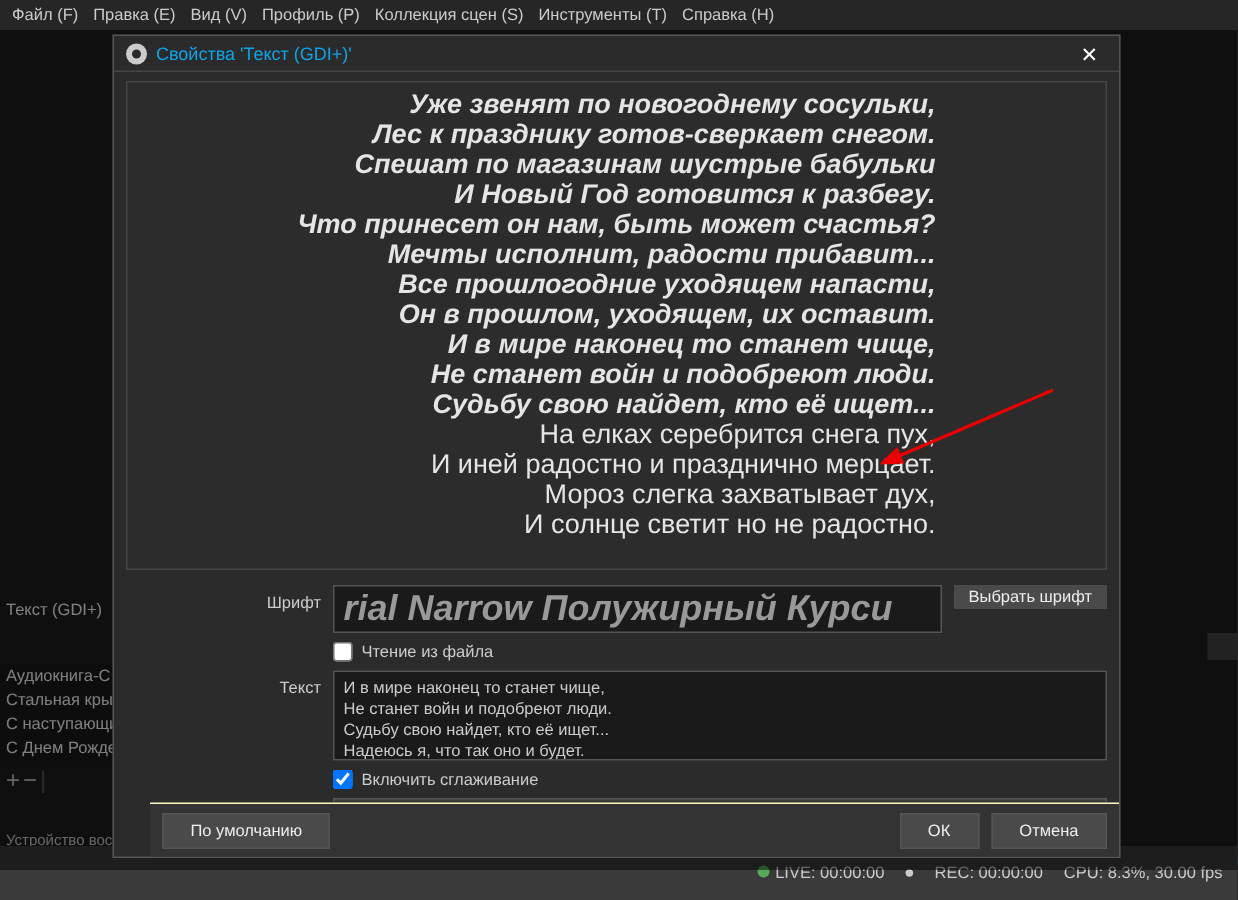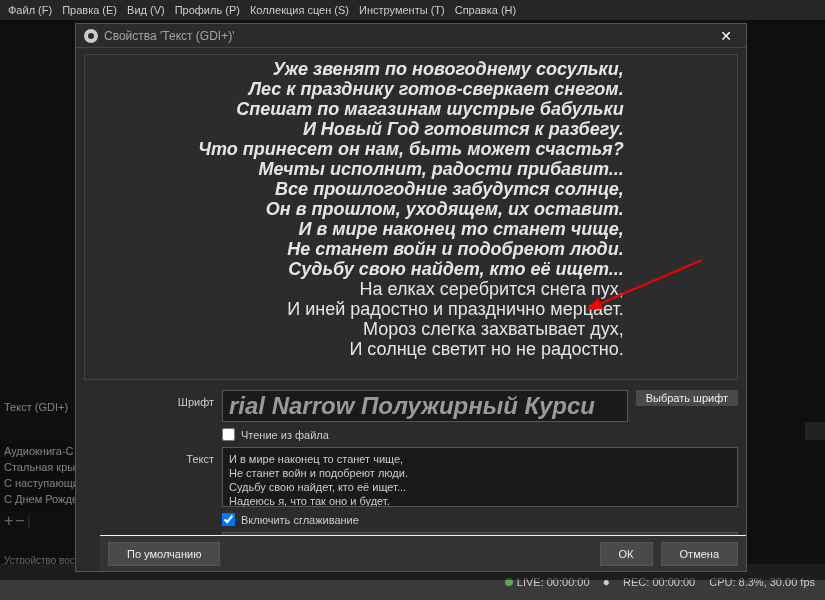--- a/index.html
+++ b/index.html
@@ -16,21 +16,21 @@
   .timeline { position: absolute; left: 80px; right: 0; top: 573px; height: 3px; background: #2d6fe4; }
   .statusbar { position: absolute; left: 0; right: 0; bottom: 0; height: 36px; background: #3a3a3a; display: flex; align-items: center; justify-content: flex-end; gap: 14px; padding: 4px 10px; font-size: 11px; color:#ccc;}
   .status-dot { width:8px; height:8px; border-radius:50%; background:#5a5; display:inline-block; margin-right:4px;}
   .midicons { position:absolute; left:455px; top:556px; color:#ccc; font-size:16px; display:flex; gap:8px;}
 
   .overlay { position:absolute; left:0; right:0; top:20px; bottom:20px; background:rgba(0,0,0,0.5);}
   .dialog { position: absolute; left: 75px; top: 23px; width: 672px; height: 549px; background: #2b2b2b; border: 1px solid #555; display:flex; flex-direction:column;}
   .dlg-title { height: 24px; background: #2b2b2b; display:flex; align-items:center; padding:0 8px; border-bottom:1px solid #444;}
   .dlg-title .ico { width:14px; height:14px; border-radius:50%; background:#ccc; margin-right:6px; display:flex; align-items:center; justify-content:center;}
   .dlg-title .ico::after{content:""; width:6px; height:6px; border-radius:50%; background:#2b2b2b;}
-  .dlg-title .t { color:#a3a3a3; font-size:12px; flex:1;}
+  .dlg-title .t { color:#0ea5e9; font-size:12px; flex:1;}
   .dlg-close { color:#fff; font-size:14px; padding:0 6px; cursor:default;}
   .preview { margin:6px 8px; height: 326px; background: #2c2c2c; border:1px solid #444; position:relative; overflow:hidden; display:flex; flex-direction:column; align-items:center; justify-content:flex-start; padding-top:4px;}
   .poem { color: #e5e5e5; font-family: "Arial Narrow", Arial, sans-serif; font-style: italic; font-weight: bold; font-size: 18px; line-height: 20px; text-align: right;}
   .poem .alt { font-style: normal; font-weight: normal; }
   .arrow { position:absolute; right:30px; top:200px; pointer-events:none;}
   .form { flex:1; padding: 4px 8px; overflow:hidden;}
   .row { display:flex; align-items:flex-start; margin-bottom:6px; gap:8px;}
   .lbl { width:130px; text-align:right; color:#ccc; font-size:11px; padding-top:6px;}
   .fontbox { flex:1; background:#1a1a1a; border:1px solid #555; height:32px; color:#999; font-family:"Arial Narrow", Arial; font-style:italic; font-weight:bold; font-size:24px; padding:0 6px; overflow:hidden; white-space:nowrap; display:flex; align-items:center;}
   .btn-g { background:#4a4a4a; color:#eee; border:none; padding:2px 10px; font-size:11px; cursor:default;}
@@ -102,21 +102,21 @@
   </div>
 
   <div class="preview">
     <div class="poem">
       <div>Уже звенят по новогоднему сосульки,</div>
       <div>Лес к празднику готов-сверкает снегом.</div>
       <div>Спешат по магазинам шустрые бабульки</div>
       <div>И Новый Год готовится к разбегу.</div>
       <div>Что принесет он нам, быть может счастья?</div>
       <div>Мечты исполнит, радости прибавит...</div>
-      <div>Все прошлогодние забудутся солнце,</div>
+      <div>Все прошлогодние уходящем напасти,</div>
       <div>Он в прошлом, уходящем, их оставит.</div>
       <div>И в мире наконец то станет чище,</div>
       <div>Не станет войн и подобреют люди.</div>
       <div>Судьбу свою найдет, кто её ищет...</div>
       <div class="alt">На елках серебрится снега пух,</div>
       <div class="alt">И иней радостно и празднично мерцает.</div>
       <div class="alt">Мороз слегка захватывает дух,</div>
       <div class="alt">И солнце светит но не радостно.</div>
     </div>
     <svg class="arrow" width="120" height="60">

